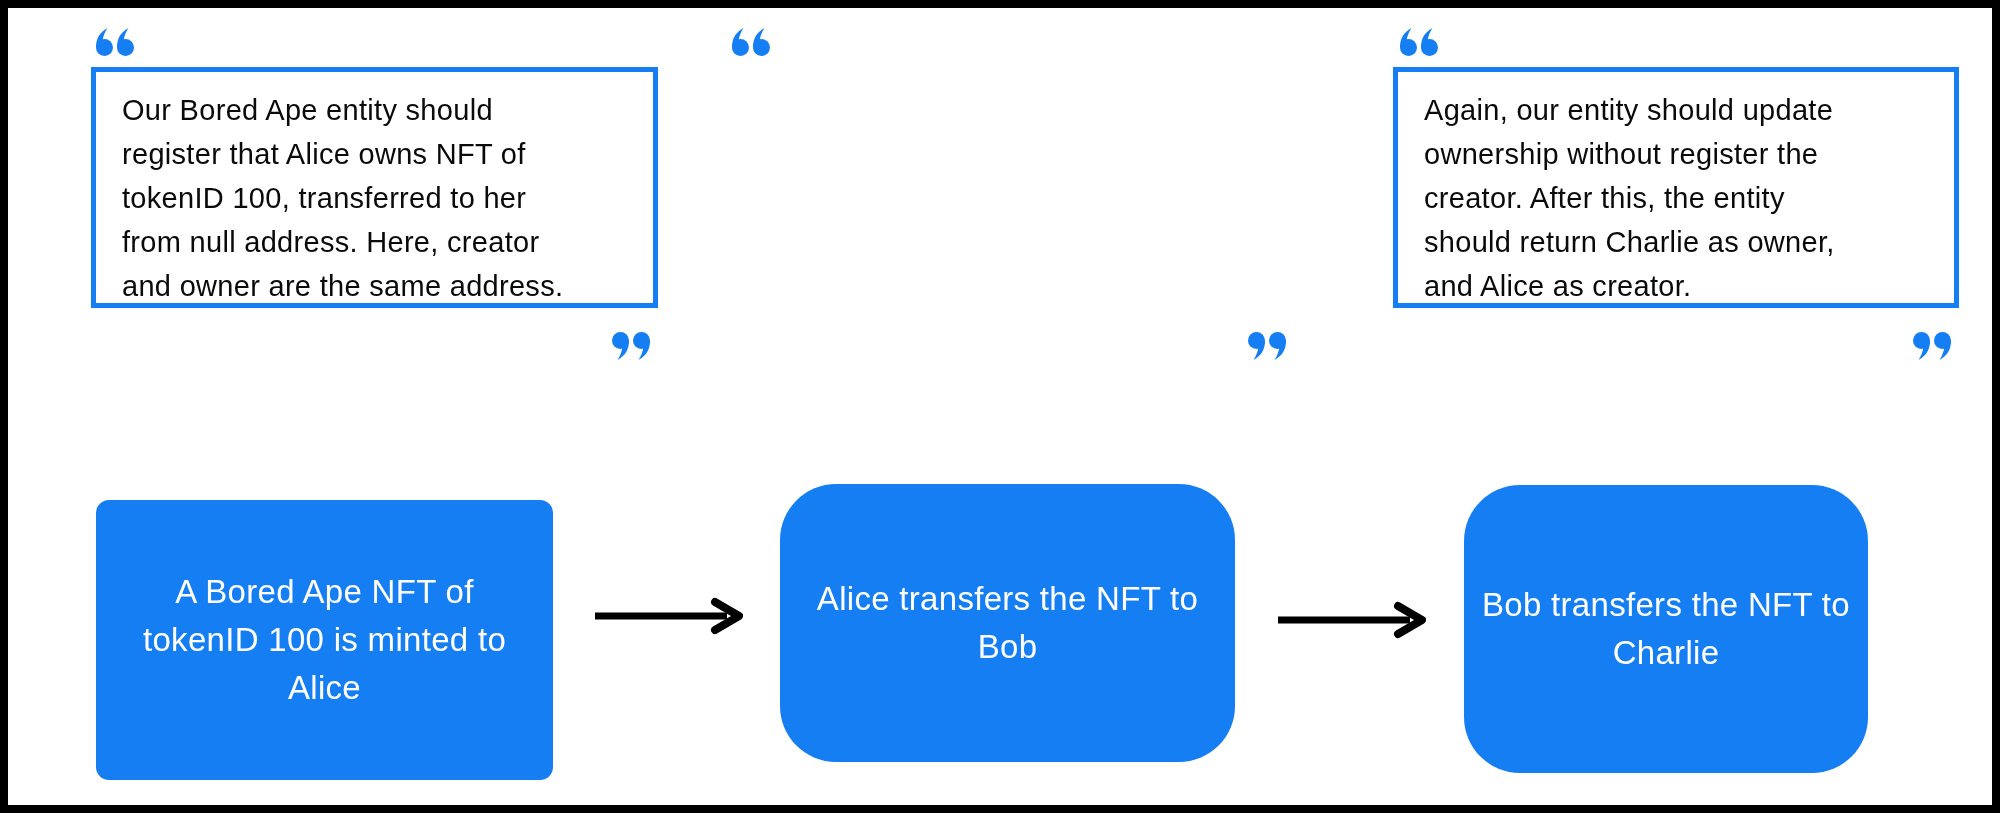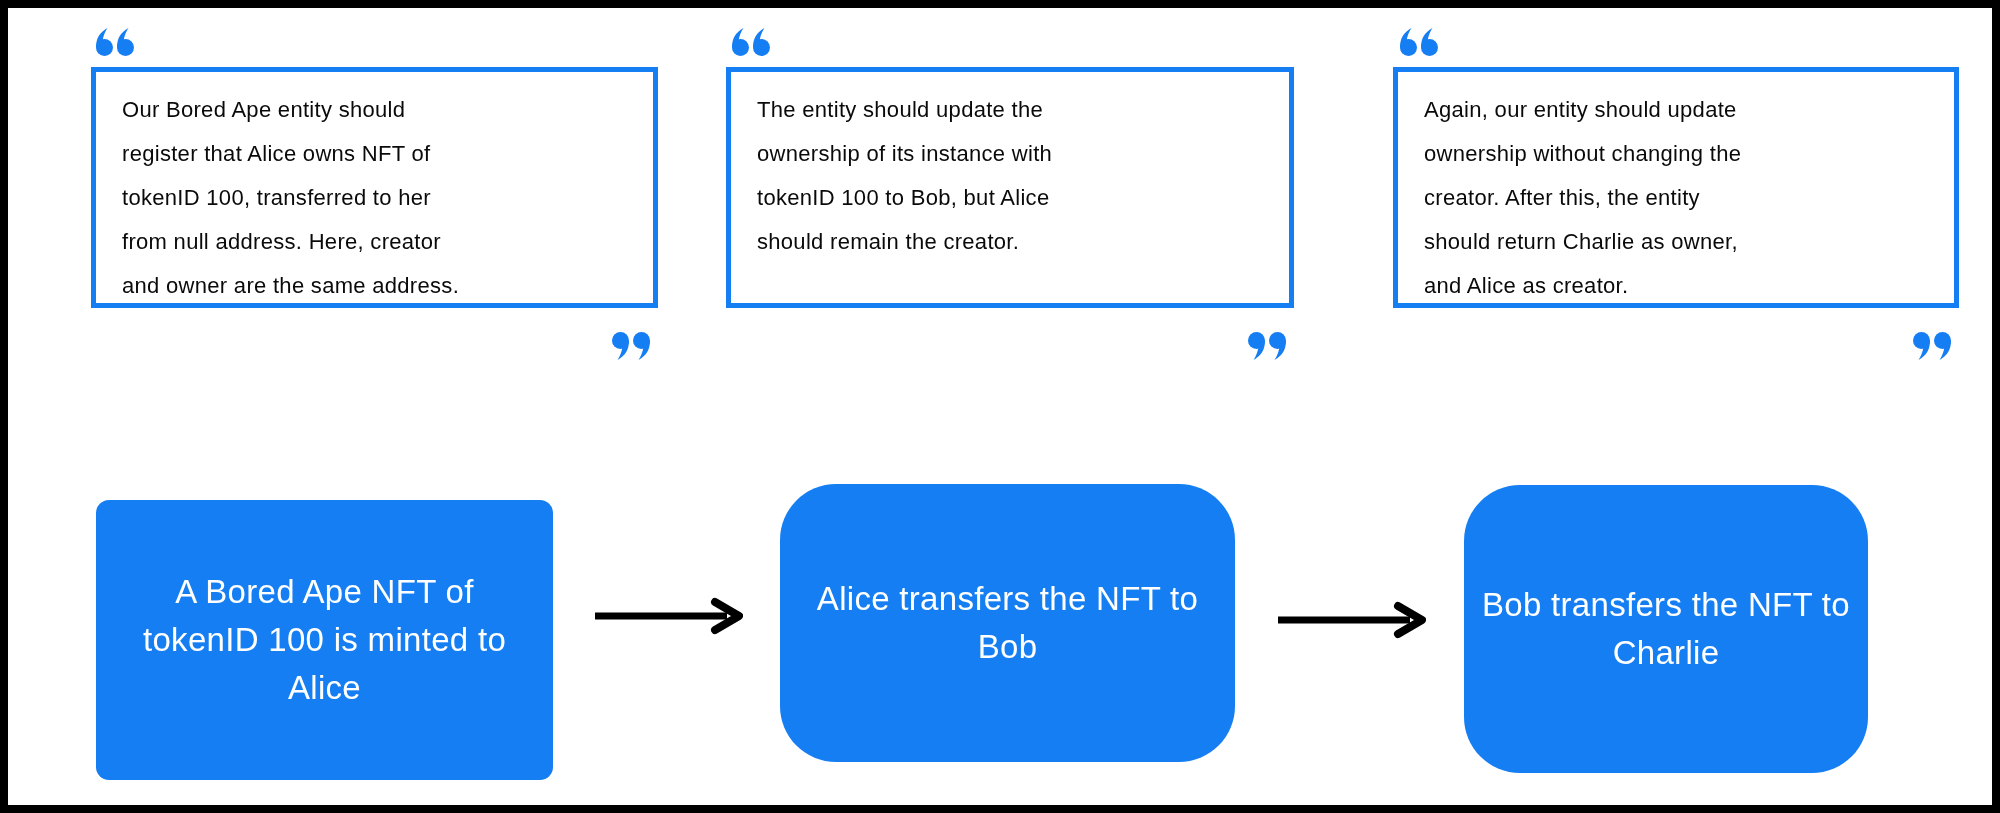--- a/index.html
+++ b/index.html
@@ -17,21 +17,21 @@
   }
 
   
   .quote-card {
     position: absolute;
     border: 5px solid var(--accent);
     background: #ffffff;
   }
   .quote-text {
     padding: 16px 26px 0 26px;
-    font-size: 22px;
+    font-size: 29px;
     line-height: 44px;
     letter-spacing: 0.3px;
     color: var(--ink);
     white-space: pre-line;
   }
   .qmark {
     position: absolute;
     width: 40px;
     height: 28px;
     color: var(--accent);
@@ -103,40 +103,34 @@
     <svg viewBox="0 0 40 28">
         <use href="#quote-pair"></use>
       </svg>
   </span>
 
   <span class="qmark open" style="left:722px; top:20px;">
     <svg viewBox="0 0 40 28">
         <use href="#quote-pair"></use>
       </svg>
   </span>
-  <div class="quote-card" style="left:718px; top:59px; width:568px; height:241px;">
-    <div class="quote-text">The entity should update the
-ownership of its instance with
-tokenID 100 to Bob, but Alice
-should remain the creator.</div>
-  </div>
   <span class="qmark close" style="left:1240px; top:324px;">
     <svg viewBox="0 0 40 28">
         <use href="#quote-pair"></use>
       </svg>
   </span>
 
   <span class="qmark open" style="left:1390px; top:20px;">
     <svg viewBox="0 0 40 28">
         <use href="#quote-pair"></use>
       </svg>
   </span>
   <div class="quote-card" style="left:1385px; top:59px; width:566px; height:241px;">
     <div class="quote-text">Again, our entity should update
-ownership without changing the
+ownership without register the
 creator. After this, the entity
 should return Charlie as owner,
 and Alice as creator.</div>
   </div>
   <span class="qmark close" style="left:1905px; top:324px;">
     <svg viewBox="0 0 40 28">
         <use href="#quote-pair"></use>
       </svg>
   </span>
 

